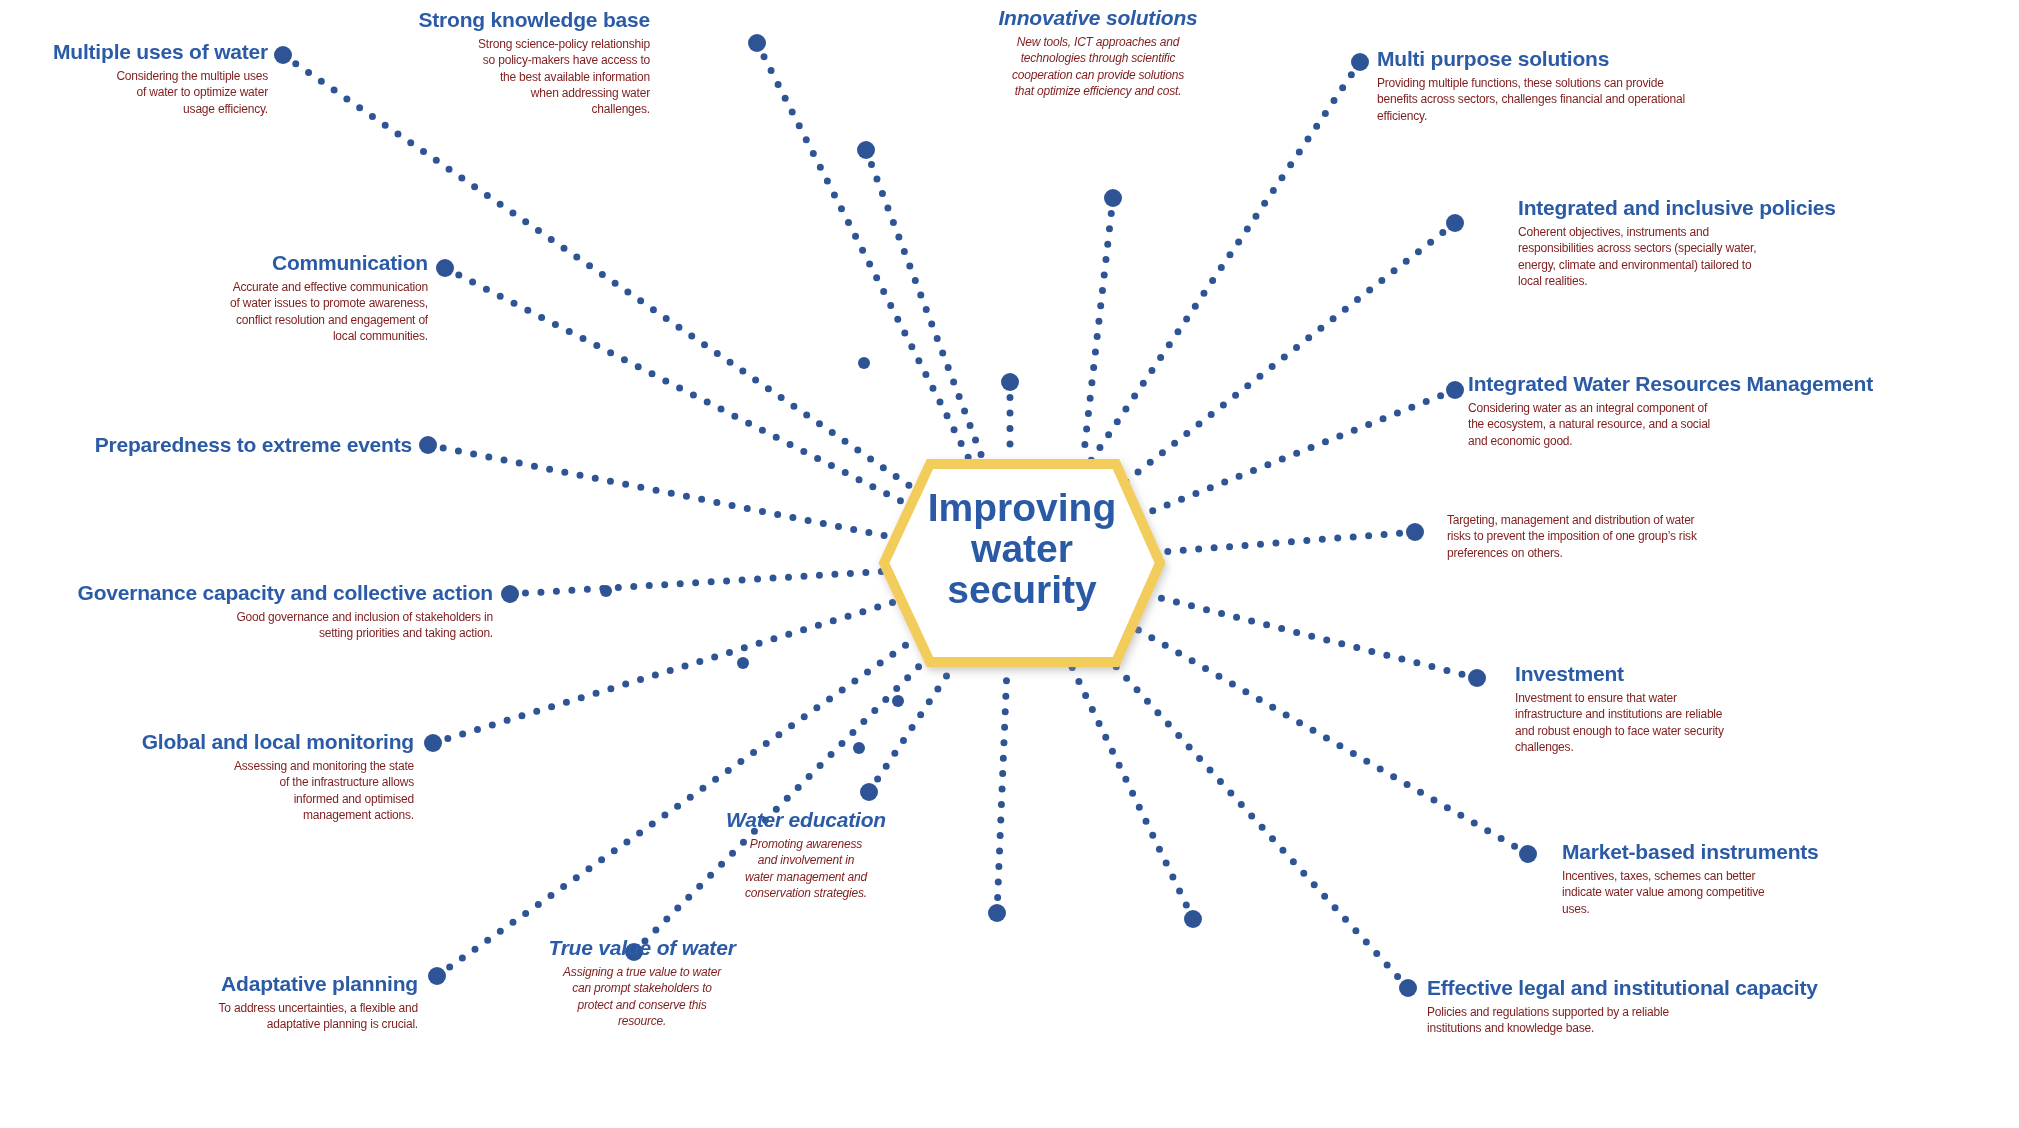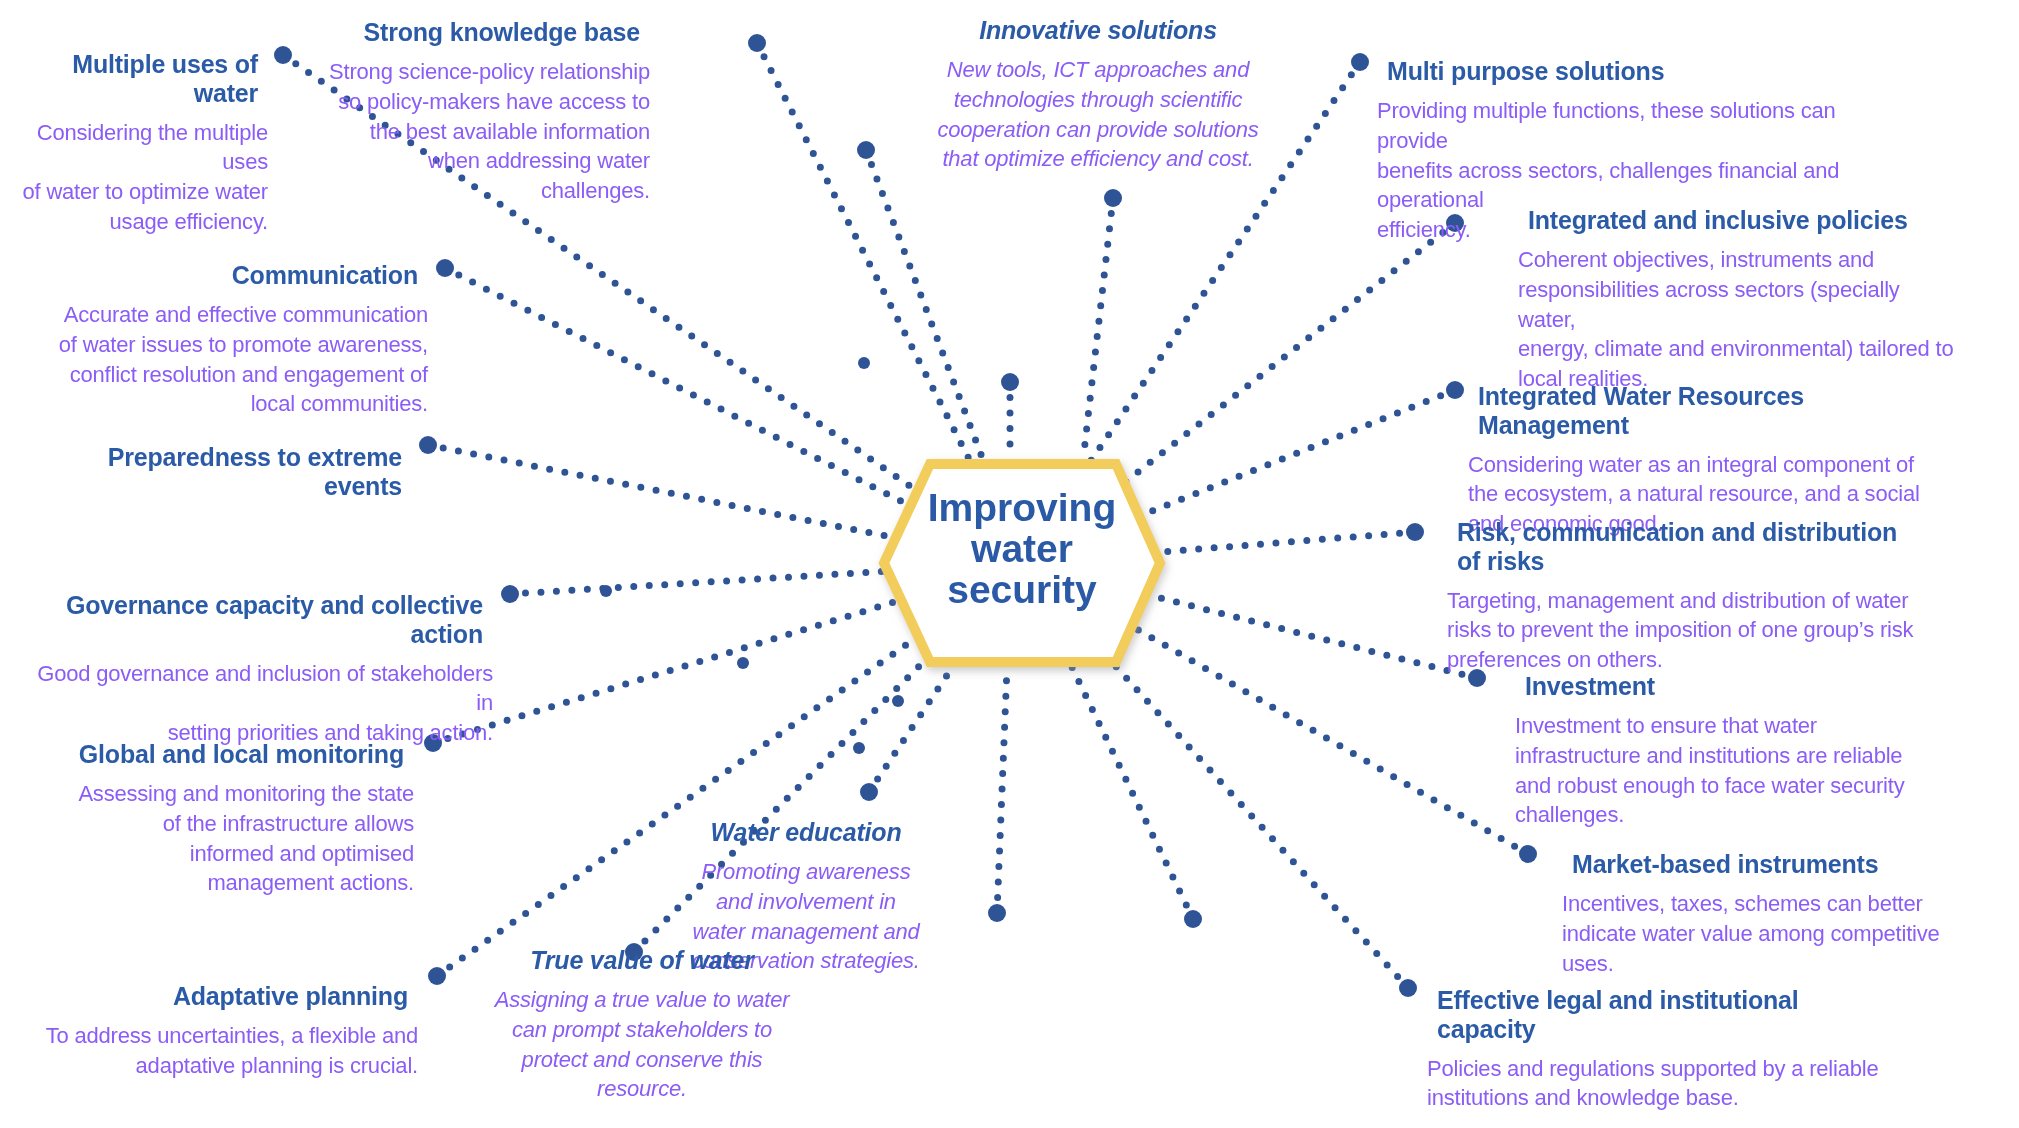--- a/index.html
+++ b/index.html
@@ -6,28 +6,28 @@
   #stage{
     position:relative;
     width:2019px;height:1128px;
     overflow:hidden;
     font-family:"Liberation Sans","DejaVu Sans",sans-serif;
     background:#ffffff;
   }
   #connector-svg{position:absolute;left:0;top:0;width:2019px;height:1128px;}
   .block{position:absolute;}
   .block h3{
-    margin:10px;padding:0;
-    font-size:25px;line-height:1.15;font-weight:bold;
+    margin:0;padding:0;
+    font-size:21px;line-height:1.15;font-weight:bold;
     color:#2b5ba6;letter-spacing:-0.2px;
   }
   .block p{
     margin:4px 0 0 0;padding:0;
-    font-size:22px;line-height:1.36;
-    color:#8b5cf6;letter-spacing:-0.2px;
+    font-size:12px;line-height:1.36;
+    color:#7f1d1d;letter-spacing:-0.2px;
     white-space:pre-line;
   }
   .align-right{text-align:right;}
   .align-left{text-align:left;}
   .align-center{text-align:center;font-style:italic;}
   .hex-label{
     font-size:39px;font-weight:bold;fill:#2b5aa6;
     font-family:"Liberation Sans","DejaVu Sans",sans-serif;
   }
 </style>
@@ -171,21 +171,20 @@
   </div>
 
   <div class="block align-left" style="left:1468px;top:372px;width:460px">
     <h3>Integrated Water Resources Management</h3>
     <p>Considering water as an integral component of
 the ecosystem, a natural resource, and a social
 and economic good.</p>
   </div>
 
   <div class="block align-left" style="left:1447px;top:508px;width:470px">
-    <h3>Risk, communication and distribution of risks</h3>
     <p>Targeting, management  and distribution of water
 risks to prevent the imposition of one group’s risk
 preferences on others.</p>
   </div>
 
   <div class="block align-left" style="left:1515px;top:662px;width:430px">
     <h3>Investment</h3>
     <p>Investment to ensure that water
 infrastructure and institutions are reliable
 and robust enough to face water security

